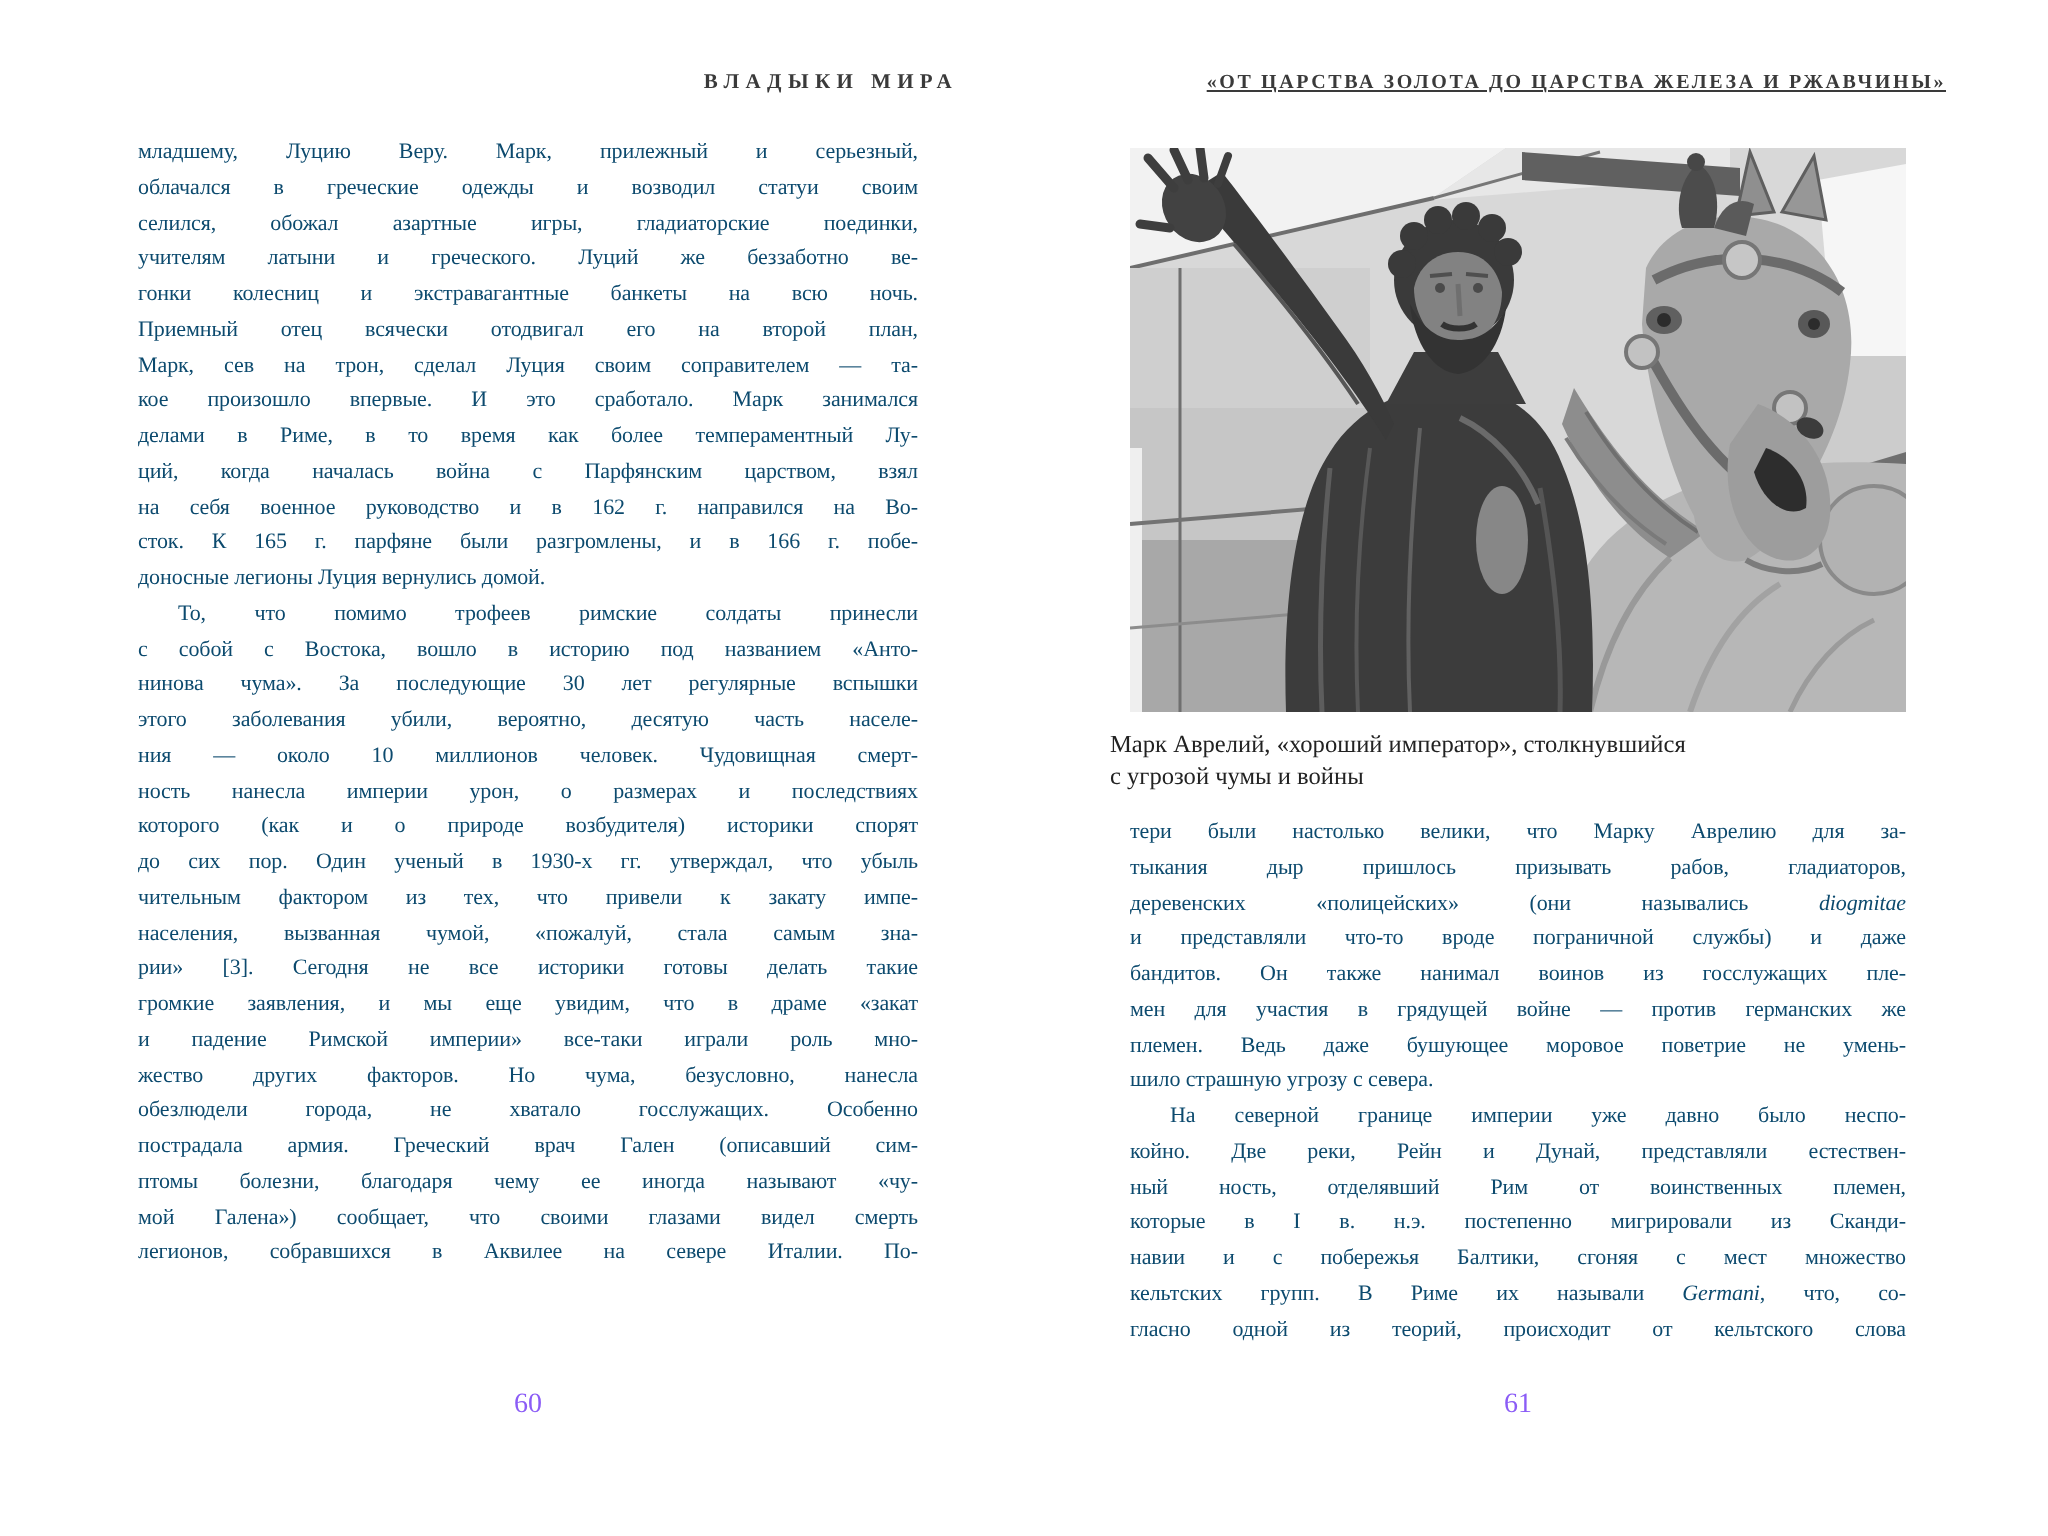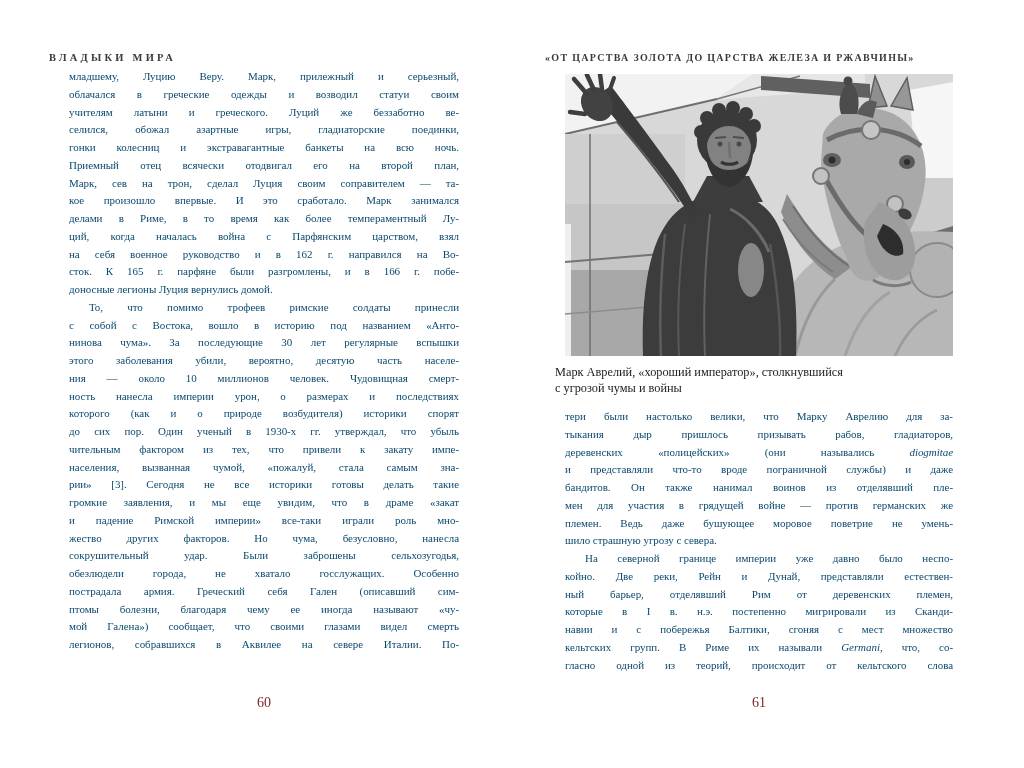--- a/index.html
+++ b/index.html
@@ -6,42 +6,42 @@
   body {
     width:1024px; height:768px; position:relative; overflow:hidden;
     background:#ffffff;
     font-family:"Liberation Serif", serif;
   }
   .page { position:absolute; top:0; height:768px; }
   #left-page  { left:69px;  width:390px; }
   #right-page { left:565px; width:388px; }
 
   .running-head {
-    position:absolute; top:52px; left:-20px; right:-20px;
-    text-align:left; font-size:10.5px; font-weight:700; color:#3a3a3a;
+    position:absolute; top:36px; left:-20px; right:-20px;
+    text-align:right; font-size:10.5px; font-weight:700; color:#3a3a3a;
     white-space:nowrap;
   }
   #left-page  .running-head { letter-spacing:3.2px; }
-  #right-page .running-head { letter-spacing:1.3px; font-size:10px; }
+  #right-page .running-head { letter-spacing:1.3px; font-size:10px;text-decoration:underline; }
 
   .body-text {
     position:absolute; left:0; right:0;
     color:#0c4a6e; font-size:11px; line-height:17.75px;
     letter-spacing:-0.05px;
   }
   #left-page  .body-text { top:68px; }
   #right-page .body-text { top:408px; }
 
   .line { text-align:justify; text-align-last:justify; overflow:hidden; white-space:nowrap; }
   .line.last { text-align-last:left; }
   .line.indent { text-indent:20px; }
 
   .page-number {
     position:absolute; top:695px; left:0; right:0;
-    text-align:center; font-size:14px; color:#7f1d1d;
+    text-align:center; font-size:14px; color:#8b5cf6;
   }
 
   .figure {
     position:absolute; top:74px; left:0; width:388px; height:282px;
   }
   .figure svg { display:block; width:100%; height:100%; }
 
   .caption {
     position:absolute; top:365px; left:-10px; right:-10px;
     text-align:center; font-size:12.3px; line-height:15.5px; color:#222222;
@@ -52,22 +52,22 @@
 <body>
 
 <div class="spread">
 
   <div class="page" id="left-page">
     <div class="running-head">ВЛАДЫКИ МИРА</div>
     <div class="body-text">
         <div class="para">
           <div class="line">младшему, Луцию Веру. Марк, прилежный и серьезный,</div>
           <div class="line">облачался в греческие одежды и возводил статуи своим</div>
+          <div class="line">селился, обожал азартные игры, гладиаторские поединки,</div>
           <div class="line">учителям латыни и греческого. Луций же беззаботно ве-</div>
-          <div class="line">селился, обожал азартные игры, гладиаторские поединки,</div>
           <div class="line">гонки колесниц и экстравагантные банкеты на всю ночь.</div>
           <div class="line">Приемный отец всячески отодвигал его на второй план,</div>
           <div class="line">Марк, сев на трон, сделал Луция своим соправителем — та-</div>
           <div class="line">кое произошло впервые. И это сработало. Марк занимался</div>
           <div class="line">делами в Риме, в то время как более темпераментный Лу-</div>
           <div class="line">ций, когда началась война с Парфянским царством, взял</div>
           <div class="line">на себя военное руководство и в 162 г. направился на Во-</div>
           <div class="line">сток. К 165 г. парфяне были разгромлены, и в 166 г. побе-</div>
           <div class="line last">доносные легионы Луция вернулись домой.</div>
         </div>
@@ -79,23 +79,22 @@
           <div class="line">ния — около 10 миллионов человек. Чудовищная смерт-</div>
           <div class="line">ность нанесла империи урон, о размерах и последствиях</div>
           <div class="line">которого (как и о природе возбудителя) историки спорят</div>
           <div class="line">до сих пор. Один ученый в 1930-х гг. утверждал, что убыль</div>
           <div class="line">чительным фактором из тех, что привели к закату импе-</div>
           <div class="line">населения, вызванная чумой, «пожалуй, стала самым зна-</div>
           <div class="line">рии» [3]. Сегодня не все историки готовы делать такие</div>
           <div class="line">громкие заявления, и мы еще увидим, что в драме «закат</div>
           <div class="line">и падение Римской империи» все-таки играли роль мно-</div>
           <div class="line">жество других факторов. Но чума, безусловно, нанесла</div>
-          <div class="line">сокрушительный удар. Были заброшены сельхозугодья,</div>
           <div class="line">обезлюдели города, не хватало госслужащих. Особенно</div>
-          <div class="line">пострадала армия. Греческий себя Гален (описавший сим-</div>
+          <div class="line">пострадала армия. Греческий врач Гален (описавший сим-</div>
           <div class="line">птомы болезни, благодаря чему ее иногда называют «чу-</div>
           <div class="line">мой Галена») сообщает, что своими глазами видел смерть</div>
           <div class="line">легионов, собравшихся в Аквилее на севере Италии. По-</div>
         </div>
       </div>
     <div class="page-number">60</div>
   </div>
 
   <div class="page" id="right-page">
     <div class="running-head">«ОТ ЦАРСТВА ЗОЛОТА ДО ЦАРСТВА ЖЕЛЕЗА И РЖАВЧИНЫ»</div>
@@ -196,29 +195,29 @@
     <div class="caption">
         <div class="caption-line">Марк Аврелий, «хороший император», столкнувшийся</div>
         <div class="caption-line">с угрозой чумы и войны</div>
       </div>
     <div class="body-text">
         <div class="para">
           <div class="line">тери были настолько велики, что Марку Аврелию для за-</div>
           <div class="line">тыкания дыр пришлось призывать рабов, гладиаторов,</div>
           <div class="line">деревенских «полицейских» (они назывались <i>diogmitae</i></div>
           <div class="line">и представляли что-то вроде пограничной службы) и даже</div>
-          <div class="line">бандитов. Он также нанимал воинов из отделявший пле-</div>
+          <div class="line">бандитов. Он также нанимал воинов из госслужащих пле-</div>
           <div class="line">мен для участия в грядущей войне — против германских же</div>
           <div class="line">племен. Ведь даже бушующее моровое поветрие не умень-</div>
           <div class="line last">шило страшную угрозу с севера.</div>
         </div>
         <div class="para">
           <div class="line indent">На северной границе империи уже давно было неспо-</div>
           <div class="line">койно. Две реки, Рейн и Дунай, представляли естествен-</div>
-          <div class="line">ный барьер, отделявший Рим от деревенских племен,</div>
+          <div class="line">ный ность, отделявший Рим от воинственных племен,</div>
           <div class="line">которые в I в. н.э. постепенно мигрировали из Сканди-</div>
           <div class="line">навии и с побережья Балтики, сгоняя с мест множество</div>
           <div class="line">кельтских групп. В Риме их называли <i>Germani</i>, что, со-</div>
           <div class="line">гласно одной из теорий, происходит от кельтского слова</div>
         </div>
       </div>
     <div class="page-number">61</div>
   </div>
 
 </div>

